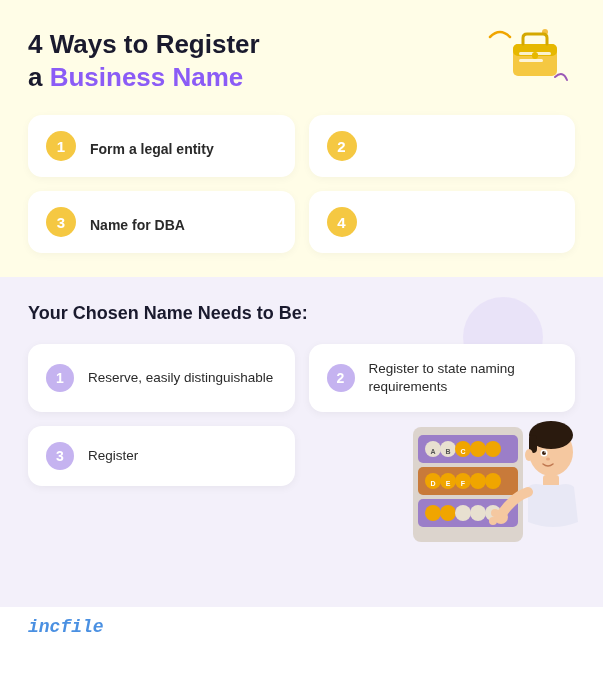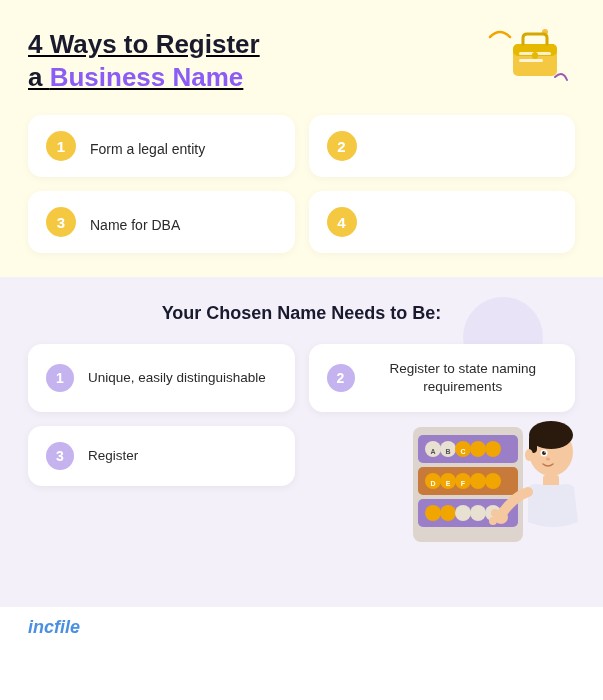--- a/index.html
+++ b/index.html
@@ -16,21 +16,20 @@
       background: #fffde7;
       padding: 28px 28px 24px 28px;
       position: relative;
     }
 
     .header-row {
       display: flex;
       align-items: flex-start;
       justify-content: space-between;
       margin-bottom: 22px;
-      text-decoration: underline;
     }
 
     .title-block h1 {
       font-size: 26px;
       font-weight: 800;
       color: #1a1a2e;
       line-height: 1.25;
     }
 
     .title-block h1 .highlight {
@@ -70,33 +69,32 @@
       font-weight: 800;
       font-size: 15px;
       display: flex;
       align-items: center;
       justify-content: center;
       flex-shrink: 0;
     }
 
     .card-text {
       font-size: 14px;
-      font-weight: 400;
+      font-weight: 700;
       color: #2a2a2a;
       line-height: 1.35;
       margin-top: 6px;
     }
 
     
     .bottom-section {
       background: #f3f0fa;
       padding: 26px 28px 20px 28px;
       position: relative;
       min-height: 330px;
-      text-align: center;
     }
 
     .bottom-section h2 {
       font-size: 18px;
       font-weight: 800;
       color: #1a1a2e;
       margin-bottom: 20px;
     }
 
     .requirements-grid {
@@ -151,20 +149,21 @@
       width: 200px;
       height: 200px;
     }
 
     
     .footer {
       background: #fff;
       padding: 10px 28px 14px 28px;
       display: flex;
       align-items: center;
+      font-family: Liberation Mono, monospace;
     }
 
     .logo-text {
       font-size: 18px;
       font-weight: 800;
       color: #4a90e2;
       font-style: italic;
     }
   </style>
 </head>
@@ -224,21 +223,21 @@
 <div class="bottom-section">
 
   <div style="position:absolute;right:60px;top:20px;width:80px;height:80px;border-radius:50%;background:#d5c8f5;opacity:0.3;"></div>
 
   <h2>Your Chosen Name Needs to Be:</h2>
 
   <div class="requirements-grid">
 
     <div class="req-card">
       <div class="req-number">1</div>
-      <span class="req-text">Unique, easily distinguishable</span>
+      <span class="req-text">Reserve, easily distinguishable</span>
     </div>
 
     <div class="req-card">
       <div class="req-number">2</div>
       <span class="req-text">Register to state naming requirements</span>
     </div>
 
     <div class="req-card req-card-available">
       <div class="req-number">3</div>
       <span class="req-text">Register</span>

